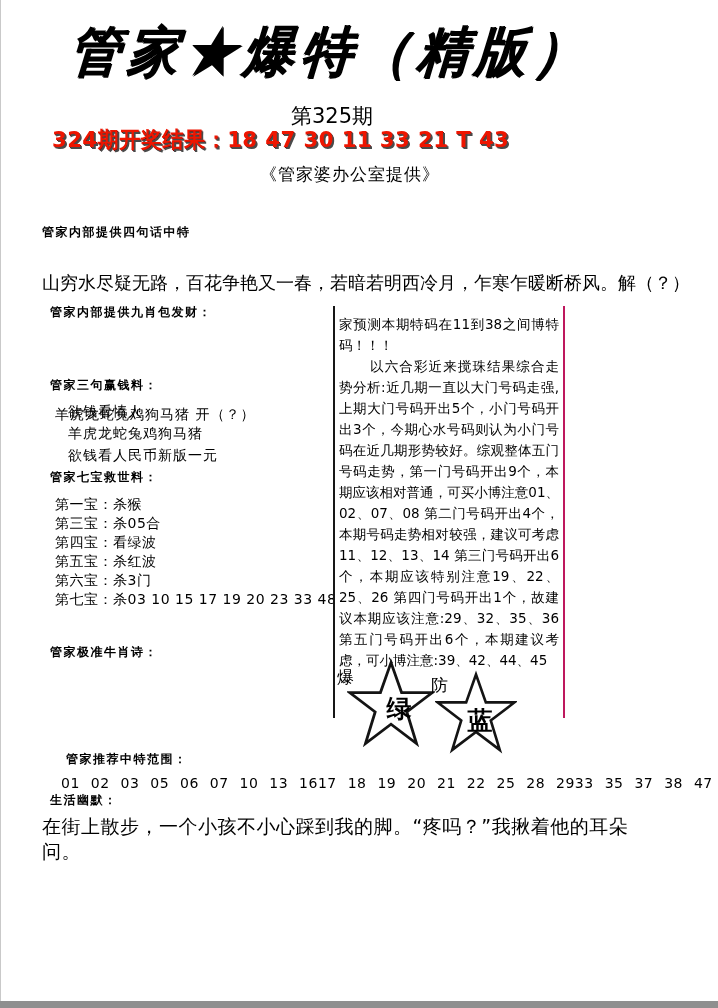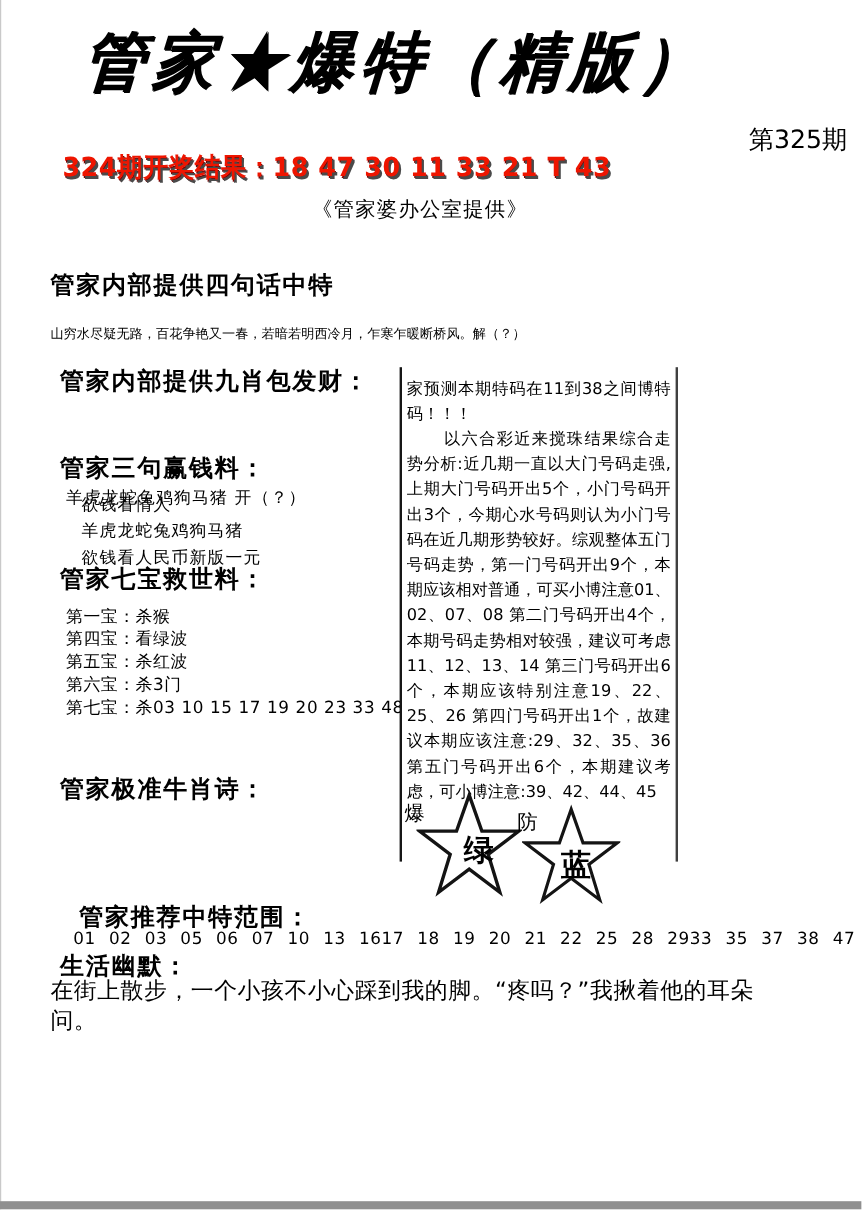--- a/index.html
+++ b/index.html
@@ -13,35 +13,35 @@
 
   
   .masthead{
     position:absolute;top:18px;left:30px;width:600px;text-align:center;
     font-family:"DejaVu Serif","Liberation Serif",serif;
     font-size:51px;font-weight:bold;font-style:italic;letter-spacing:7px;
     transform:skewX(-4deg) scaleY(1.06);
     text-shadow:1px 1px 0 #000;
     white-space:nowrap;
   }
-  .issue{position:absolute;top:102px;left:14px;width:660px;text-align:right;font-size:21px;padding-left:32px;}
+  .issue{position:absolute;top:102px;left:2px;width:660px;text-align:center;font-size:21px;}
   .last-result{
     position:absolute;top:125px;left:52px;font-size:22px;font-weight:bold;
     color:#ee1500;letter-spacing:.5px;white-space:nowrap;
     text-shadow:2px 2px 0 #4a4a4a, 1px 1px 0 #7c0000;
     transform:scaleX(.96);transform-origin:left;
   }
   .provider{position:absolute;top:163px;left:0;width:700px;text-align:center;font-size:17px;letter-spacing:1px;}
 
   
   .sec{position:absolute;left:42px;}
   .sec h2{
-    margin:0;font-size:20px;font-weight:bold;letter-spacing:1.5px;white-space:nowrap;
+    margin:0;font-size:12px;font-weight:bold;letter-spacing:1.5px;white-space:nowrap;
   }
-  .plain{font-size:11px;white-space:nowrap;}
+  .plain{font-size:18px;white-space:nowrap;}
   .sec-four   {top:224px;}
   .sec-four .plain{position:absolute;top:47px;left:0;}
   .sec-nine   {top:304px;left:50px;}
   .sec-nine .plain{position:absolute;top:54px;left:5px;font-size:14px;letter-spacing:1px;margin-top:48px;}
   .sec-three  {top:377px;left:50px;}
   .tip-line{font-size:14px;line-height:22px;letter-spacing:1px;white-space:nowrap;}
   .sec-three .tips{margin-top:6px;padding-left:18px;}
   .sec-seven  {top:469px;left:50px;}
   .sec-seven .treasures{margin-top:9px;padding-left:5px;}
   .tre-line{font-size:14px;line-height:19px;letter-spacing:.5px;white-space:nowrap;}
@@ -49,21 +49,21 @@
   .sec-ox .verses{margin-top:6px;padding-left:8px;}
   .verse-line{font-size:14.5px;line-height:18px;white-space:nowrap;}
   .sec-range  {top:751px;left:66px;}
   .range-nums{position:absolute;top:24px;left:-5px;font-size:14px;letter-spacing:.5px;word-spacing:6px;white-space:nowrap;}
   .sec-humor  {top:792px;left:50px;}
   .humor-text{position:absolute;top:22px;left:-8px;width:600px;font-size:19px;line-height:25px;letter-spacing:.5px;}
 
   
   .analysis-box{
     position:absolute;left:333px;top:306px;width:232px;height:412px;
-    border-left:2px solid #161616;border-right:2px solid #404040;
+    border-left:2px solid #161616;border-right:2px solid #be185d;
     padding:8px 4px 0 4px;box-sizing:border-box;
   }
   .analysis-box p{margin:0;font-size:13.5px;line-height:21px;text-align:justify;}
   .analysis-box .p2{text-indent:2.3em;}
 
   .stars-row{position:absolute;left:6px;top:352px;width:220px;height:110px;}
   .star-unit{position:absolute;width:88px;height:92px;}
   .star-unit.second{left:88px;top:12px;width:82px;height:86px;}
   .star-label{position:absolute;left:-4px;top:8px;font-size:17px;z-index:2;}
   .star-unit.second .star-label{left:2px;top:4px;}
@@ -100,20 +100,21 @@
     <div class="tip-line">欲钱看情人</div>
     <div class="tip-line">羊虎龙蛇兔鸡狗马猪</div>
     <div class="tip-line">欲钱看人民币新版一元</div>
   </div>
 </div>
 
 <div class="sec sec-seven">
   <h2>管家七宝救世料：</h2>
   <div class="treasures">
     <div class="tre-line">第一宝：杀猴</div>
+    <div class="tre-line">第三宝：杀05合</div>
     <div class="tre-line">第四宝：看绿波</div>
     <div class="tre-line">第五宝：杀红波</div>
     <div class="tre-line">第六宝：杀3门</div>
     <div class="tre-line">第七宝：杀03 10 15 17 19 20 23 33 48</div>
   </div>
 </div>
 
 <div class="sec sec-ox">
   <h2>管家极准牛肖诗：</h2>
 </div>

